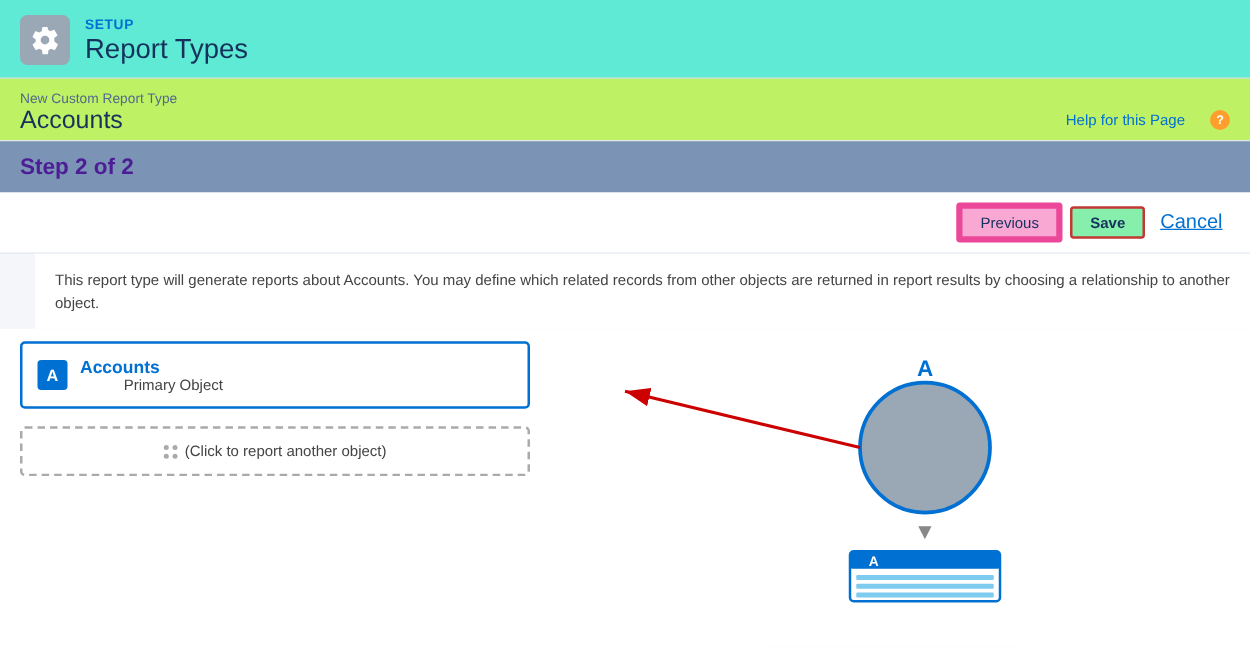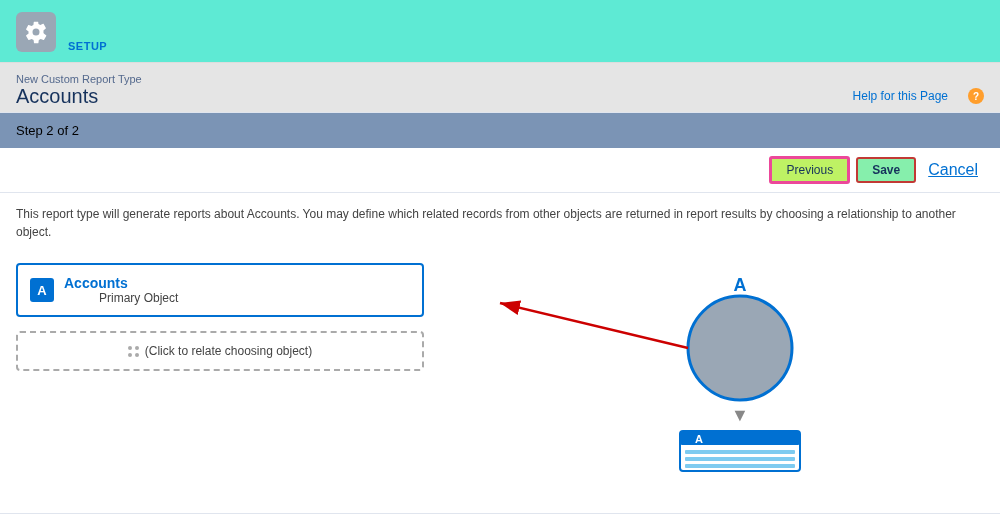--- a/index.html
+++ b/index.html
@@ -49,21 +49,21 @@
       font-weight: 300;
       color: #16325c;
     }
 
     
     .subheader {
       padding: 10px 16px 4px 16px;
       display: flex;
       justify-content: space-between;
       align-items: flex-end;
-      background: #e5e5e5;
+      background: #bef264;
       border-bottom: 1px solid #e0e5ee;
     }
     .subheader-left {}
     .subheader-label {
       font-size: 11px;
       color: #54698d;
     }
     .subheader-name {
       font-size: 20px;
       color: #16325c;
@@ -97,39 +97,39 @@
       display: flex;
       justify-content: space-between;
       align-items: center;
     }
     .step-bar-title {
       color: white;
       font-size: 14px;
       font-weight: 600;
     }
     .step-bar-count {
-      color: #000000;
-      font-size: 13px;
-      font-weight: 400;
+      color: #4c1d95;
+      font-size: 18px;
+      font-weight: 700;
     }
 
     
     .toolbar {
       padding: 8px 16px;
       display: flex;
       justify-content: flex-end;
       align-items: center;
       gap: 6px;
       border-bottom: 1px solid #e0e5ee;
       background: white;
     }
     .btn {
       padding: 4px 14px;
-      border: 3px solid #ec4899;
-      background: #bef264;
+      border: 5px solid #ec4899;
+      background: #f9a8d4;
       color: #16325c;
       font-size: 12px;
       cursor: pointer;
       border-radius: 3px;
     }
     .btn-save {
       background: #86efac;
       border: 2px solid #c23934;
       font-weight: 600;
     }
@@ -143,20 +143,21 @@
       padding: 4px 6px;
     }
 
     
     .description {
       padding: 12px 16px;
       font-size: 12px;
       color: #444;
       line-height: 1.5;
       background: white;
+      margin-left: 28px;
     }
 
     
     .main-body {
       display: flex;
       background: white;
       padding: 0 0 10px 0;
       min-height: 260px;
     }
 
@@ -269,20 +270,21 @@
 <body>
 
 <div class="header">
   <div class="header-icon">
     <svg viewBox="0 0 24 24">
       <path d="M12 15.5A3.5 3.5 0 0 1 8.5 12 3.5 3.5 0 0 1 12 8.5a3.5 3.5 0 0 1 3.5 3.5 3.5 3.5 0 0 1-3.5 3.5m7.43-2.92c.04-.34.07-.69.07-1.08s-.03-.74-.07-1.08l2.32-1.82c.21-.16.27-.45.14-.68l-2.2-3.82c-.13-.23-.41-.31-.64-.23l-2.74 1.1c-.57-.44-1.18-.8-1.86-1.07L14.21 2.1C14.16 1.85 13.93 1.67 13.67 1.67H10.33c-.26 0-.49.18-.54.43l-.41 2.9c-.68.27-1.29.63-1.86 1.07l-2.74-1.1c-.23-.08-.51 0-.64.23L2.14 9.02c-.13.23-.07.52.14.68l2.32 1.82C4.56 11.86 4.5 12.21 4.5 12.5s.06.64.1.98L2.28 15.3c-.21.16-.27.45-.14.68l2.2 3.82c.13.23.41.31.64.23l2.74-1.1c.57.44 1.18.8 1.86 1.07l.41 2.9c.05.25.28.43.54.43h3.34c.26 0 .49-.18.54-.43l.41-2.9c.68-.27 1.29-.63 1.86-1.07l2.74 1.1c.23.08.51 0 .64-.23l2.2-3.82c.13-.23.07-.52-.14-.68l-2.32-1.82z"></path>
     </svg>
   </div>
   <div class="header-text">
     <div class="header-setup">SETUP</div>
+    <div class="header-title">Report Types</div>
   </div>
 </div>
 
 <div class="subheader">
   <div class="subheader-left">
     <div class="subheader-label">New Custom Report Type</div>
     <div class="subheader-name">Accounts</div>
   </div>
   <div class="help-link">
     <span>Help for this Page</span>
@@ -318,21 +320,21 @@
         <div class="relate-dots">
           <div class="relate-dot-row">
               <span class="dot"></span>
               <span class="dot"></span>
             </div>
           <div class="relate-dot-row">
               <span class="dot"></span>
               <span class="dot"></span>
             </div>
         </div>
-        <span>(Click to relate choosing object)</span>
+        <span>(Click to report another object)</span>
       </div>
     </div>
   </div>
 
   <div class="right-panel">
     <div class="diagram-area">
 
       <svg width="320" height="200" style="overflow:visible; margin-top: 10px;">
 
         <text x="160" y="18" text-anchor="middle" fill="#0070d2" font-size="18" font-weight="bold">A</text>

